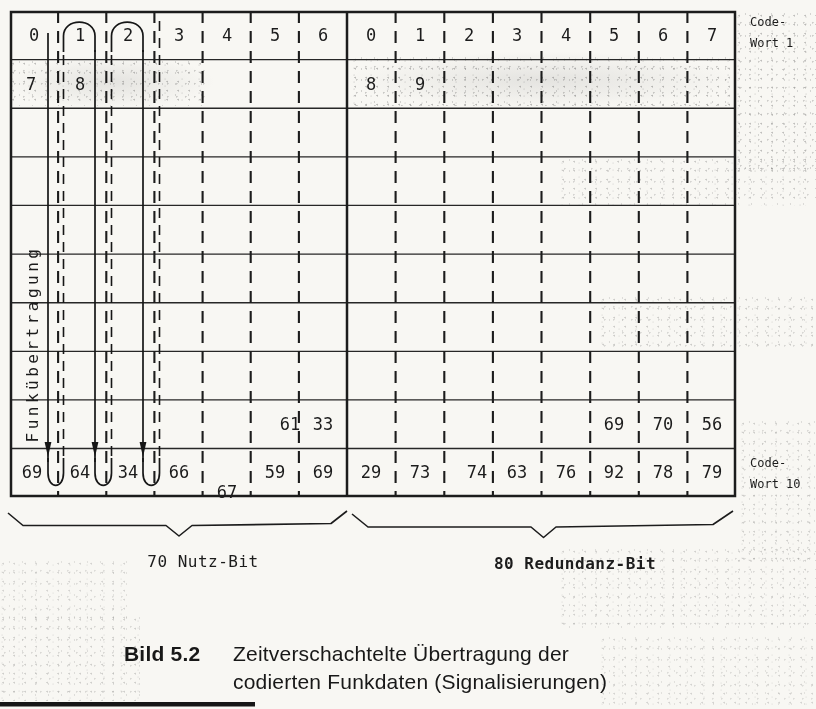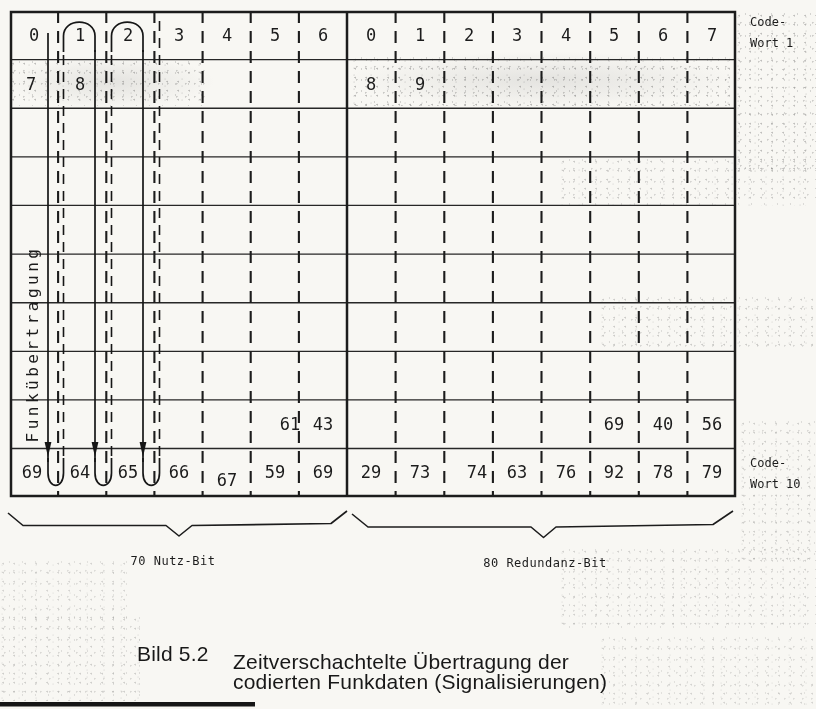--- a/index.html
+++ b/index.html
@@ -13,21 +13,21 @@
   #lineart{position:absolute;left:0;top:0;}
   .num{
     position:absolute;transform:translate(-50%,-50%);
     font-size:17px;line-height:1;white-space:nowrap;
   }
   .sidelabel{
     position:absolute;font-size:12px;line-height:21px;white-space:nowrap;
   }
   .bracelabel{
     position:absolute;transform:translate(-50%,-50%);
-    font-size:12px;white-space:nowrap;letter-spacing:0.5px;
+    font-size:16px;white-space:nowrap;letter-spacing:0.5px;margin-left:30px;
   }
   .vlabel{
     position:absolute;left:32px;top:344px;
     transform:translate(-50%,-50%) rotate(-90deg);
     font-size:16px;letter-spacing:3.5px;white-space:nowrap;
   }
   .caption span{
     position:absolute;
     font-family:"Liberation Sans", sans-serif;
     font-size:21px;color:#181818;white-space:nowrap;letter-spacing:0.2px;
@@ -127,44 +127,44 @@
   <span class="num" style="left:614px;top:35px">5</span>
   <span class="num" style="left:663px;top:35px">6</span>
   <span class="num" style="left:712px;top:35px">7</span>
 
   <span class="num" style="left:31px;top:84px">7</span>
   <span class="num" style="left:80px;top:84px">8</span>
   <span class="num" style="left:371px;top:84px">8</span>
   <span class="num" style="left:420px;top:84px">9</span>
 
   <span class="num" style="left:290px;top:424px">61</span>
-  <span class="num" style="left:323px;top:424px">43</span>
+  <span class="num" style="left:323px;top:424px">33</span>
   <span class="num" style="left:614px;top:424px">69</span>
-  <span class="num" style="left:663px;top:424px">40</span>
+  <span class="num" style="left:663px;top:424px">70</span>
   <span class="num" style="left:712px;top:424px">56</span>
 
   <span class="num" style="left:32px;top:472px">69</span>
   <span class="num" style="left:80px;top:472px">64</span>
-  <span class="num" style="left:128px;top:472px">65</span>
+  <span class="num" style="left:128px;top:472px">34</span>
   <span class="num" style="left:179px;top:472px">66</span>
-  <span class="num" style="left:227px;top:480px">67</span>
+  <span class="num" style="left:227px;top:492px">67</span>
   <span class="num" style="left:275px;top:472px">59</span>
   <span class="num" style="left:323px;top:472px">69</span>
 
   <span class="num" style="left:371px;top:472px">29</span>
   <span class="num" style="left:420px;top:472px">73</span>
   <span class="num" style="left:477px;top:472px">74</span>
   <span class="num" style="left:517px;top:472px">63</span>
   <span class="num" style="left:566px;top:472px">76</span>
   <span class="num" style="left:614px;top:472px">92</span>
   <span class="num" style="left:663px;top:472px">78</span>
   <span class="num" style="left:712px;top:472px">79</span>
 
   <div class="bracelabel" style="left:173px;top:561px;">70 Nutz-Bit</div>
-  <div class="bracelabel" style="left:545px;top:563px;">80 Redundanz-Bit</div>
+  <div class="bracelabel" style="left:545px;top:563px;font-weight:bold;">80 Redundanz-Bit</div>
 
   <div class="caption">
-    <span style="left:137px;top:642px;">Bild 5.2</span>
-    <span style="left:233px;top:642px;margin-top:8px;">Zeitverschachtelte Übertragung der</span>
+    <span style="left:124px;top:642px;font-weight:bold;">Bild 5.2</span>
+    <span style="left:233px;top:642px;">Zeitverschachtelte Übertragung der</span>
     <span style="left:233px;top:670px;">codierten Funkdaten (Signalisierungen)</span>
   </div>
 
 </div>
 
 </body></html>

